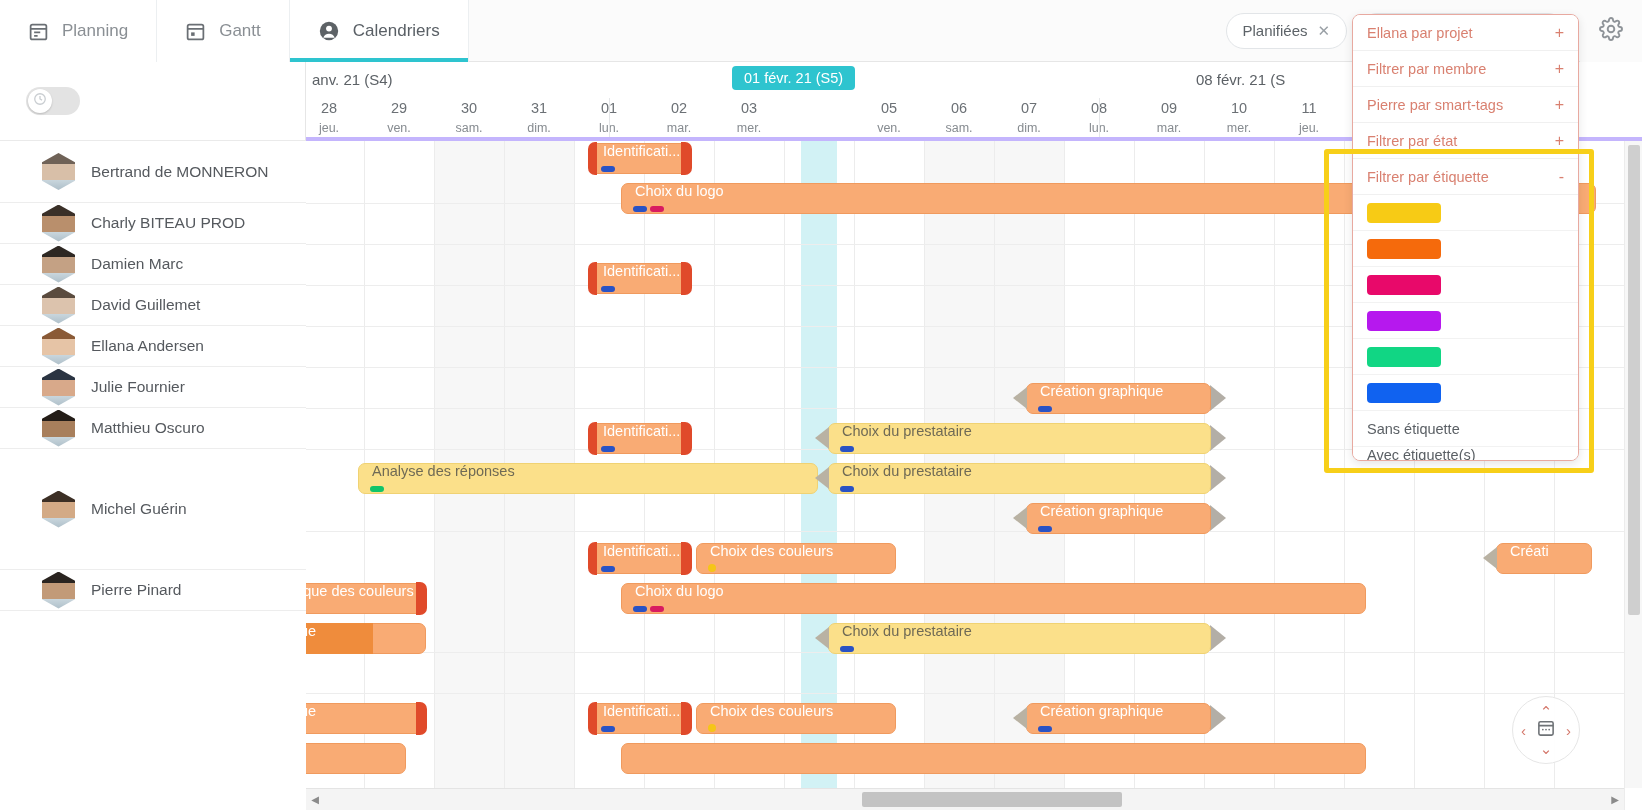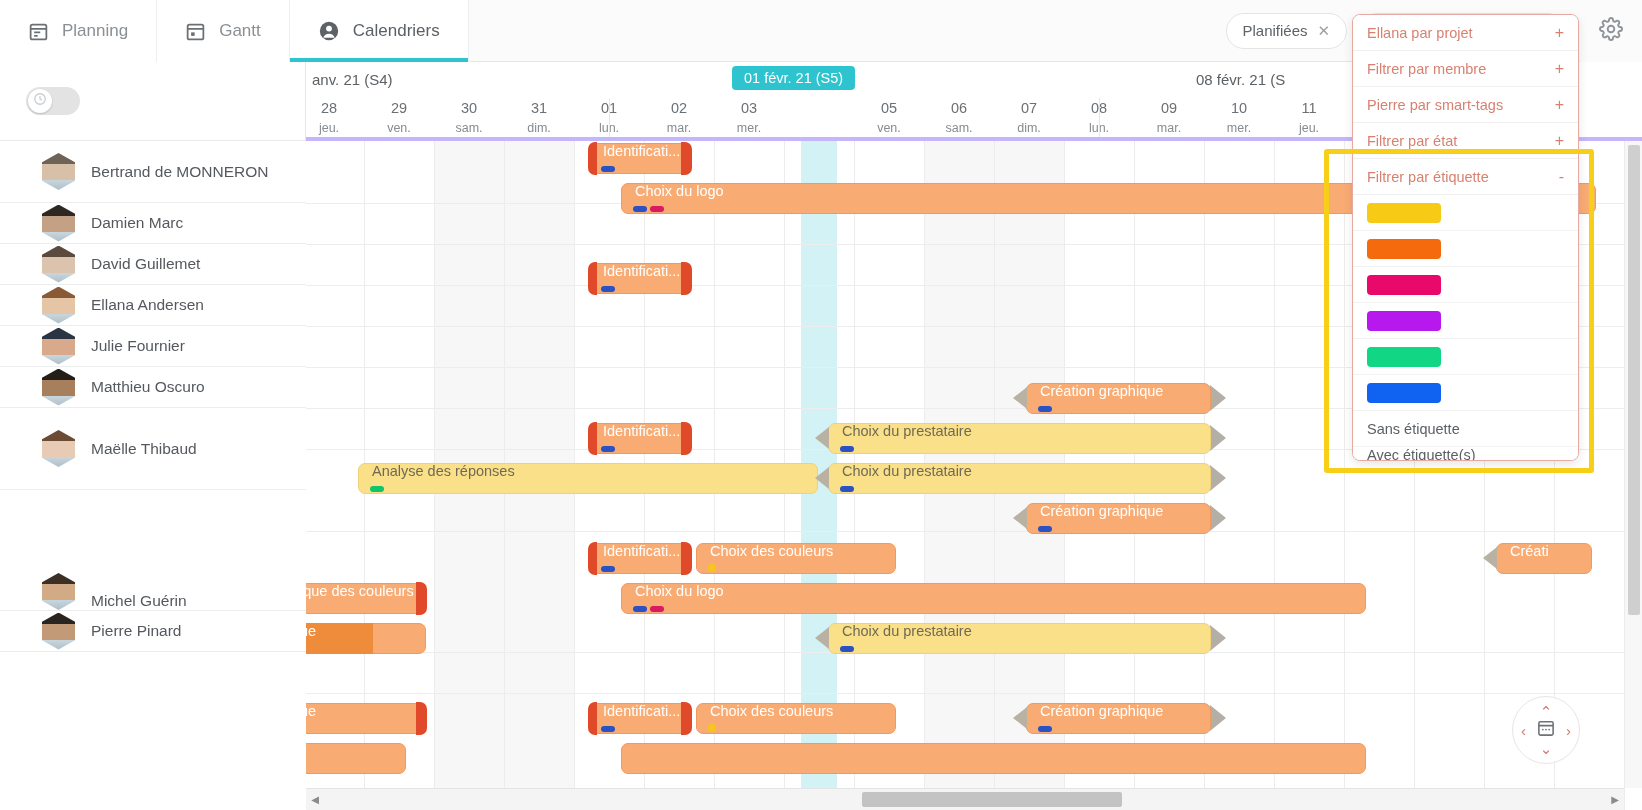--- a/index.html
+++ b/index.html
@@ -362,44 +362,44 @@
   <div class="vline" style="left: 303px;"></div>
       <div class="vline" style="left: 793px;"></div>
     </div>
 
   <div class="sidebar" id="sidebar">
       <div class="mrow" style="height: 62px;">
         <div class="avatar" style="background: linear-gradient(rgb(111, 98, 87) 0%, rgb(111, 98, 87) 30%, rgb(216, 191, 168) 31%, rgb(216, 191, 168) 72%, rgb(201, 214, 221) 73%, rgb(174, 191, 201) 100%);"></div>
         <div class="mname">Bertrand de MONNERON</div>
       </div>
       <div class="mrow" style="height: 41px;">
+        <div class="avatar" style="background: linear-gradient(rgb(58, 48, 40) 0%, rgb(58, 48, 40) 30%, rgb(185, 143, 108) 31%, rgb(185, 143, 108) 72%, rgb(201, 214, 221) 73%, rgb(174, 191, 201) 100%);"></div>
+        <div class="mname">Charly BITEAU PROD</div>
+      </div>
+      <div class="mrow" style="height: 41px;">
         <div class="avatar" style="background: linear-gradient(rgb(46, 40, 35) 0%, rgb(46, 40, 35) 30%, rgb(196, 161, 132) 31%, rgb(196, 161, 132) 72%, rgb(201, 214, 221) 73%, rgb(174, 191, 201) 100%);"></div>
         <div class="mname">Damien Marc</div>
       </div>
       <div class="mrow" style="height: 41px;">
         <div class="avatar" style="background: linear-gradient(rgb(90, 75, 62) 0%, rgb(90, 75, 62) 30%, rgb(220, 195, 173) 31%, rgb(220, 195, 173) 72%, rgb(201, 214, 221) 73%, rgb(174, 191, 201) 100%);"></div>
         <div class="mname">David Guillemet</div>
       </div>
       <div class="mrow" style="height: 41px;">
         <div class="avatar" style="background: linear-gradient(rgb(138, 90, 54) 0%, rgb(138, 90, 54) 30%, rgb(230, 196, 166) 31%, rgb(230, 196, 166) 72%, rgb(201, 214, 221) 73%, rgb(174, 191, 201) 100%);"></div>
         <div class="mname">Ellana Andersen</div>
       </div>
       <div class="mrow" style="height: 41px;">
         <div class="avatar" style="background: linear-gradient(rgb(43, 52, 66) 0%, rgb(43, 52, 66) 30%, rgb(216, 169, 138) 31%, rgb(216, 169, 138) 72%, rgb(201, 214, 221) 73%, rgb(174, 191, 201) 100%);"></div>
         <div class="mname">Julie Fournier</div>
       </div>
       <div class="mrow" style="height: 41px;">
         <div class="avatar" style="background: linear-gradient(rgb(36, 29, 24) 0%, rgb(36, 29, 24) 30%, rgb(168, 127, 92) 31%, rgb(168, 127, 92) 72%, rgb(201, 214, 221) 73%, rgb(174, 191, 201) 100%);"></div>
         <div class="mname">Matthieu Oscuro</div>
       </div>
-      <div class="mrow" style="height: 82px;">
-        <div class="avatar" style="background: linear-gradient(rgb(107, 75, 52) 0%, rgb(107, 75, 52) 30%, rgb(232, 203, 180) 31%, rgb(232, 203, 180) 72%, rgb(201, 214, 221) 73%, rgb(174, 191, 201) 100%);"></div>
-        <div class="mname">Maëlle Thibaud</div>
-      </div>
-      <div class="mrow" style="height: 121px; align-items: flex-end;">
+      <div class="mrow" style="height: 121px;">
         <div class="avatar" style="background: linear-gradient(rgb(60, 47, 37) 0%, rgb(60, 47, 37) 30%, rgb(211, 170, 134) 31%, rgb(211, 170, 134) 72%, rgb(201, 214, 221) 73%, rgb(174, 191, 201) 100%);"></div>
         <div class="mname">Michel Guérin</div>
       </div>
       <div class="mrow" style="height: 41px;">
         <div class="avatar" style="background: linear-gradient(rgb(42, 36, 32) 0%, rgb(42, 36, 32) 30%, rgb(194, 154, 120) 31%, rgb(194, 154, 120) 72%, rgb(201, 214, 221) 73%, rgb(174, 191, 201) 100%);"></div>
         <div class="mname">Pierre Pinard</div>
       </div>
     </div>
 
   <div class="gantt" id="gantt">

